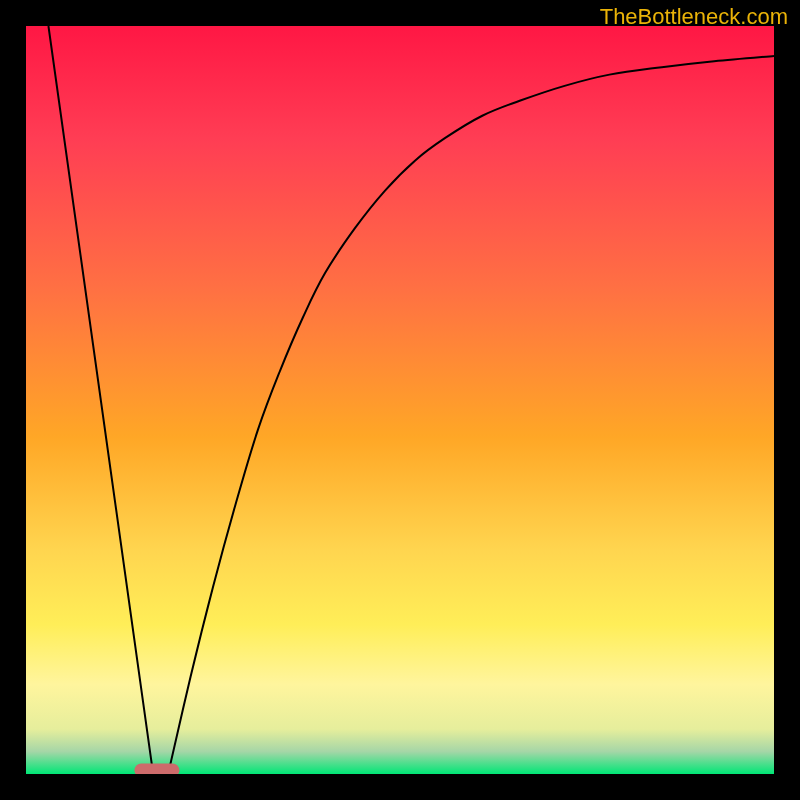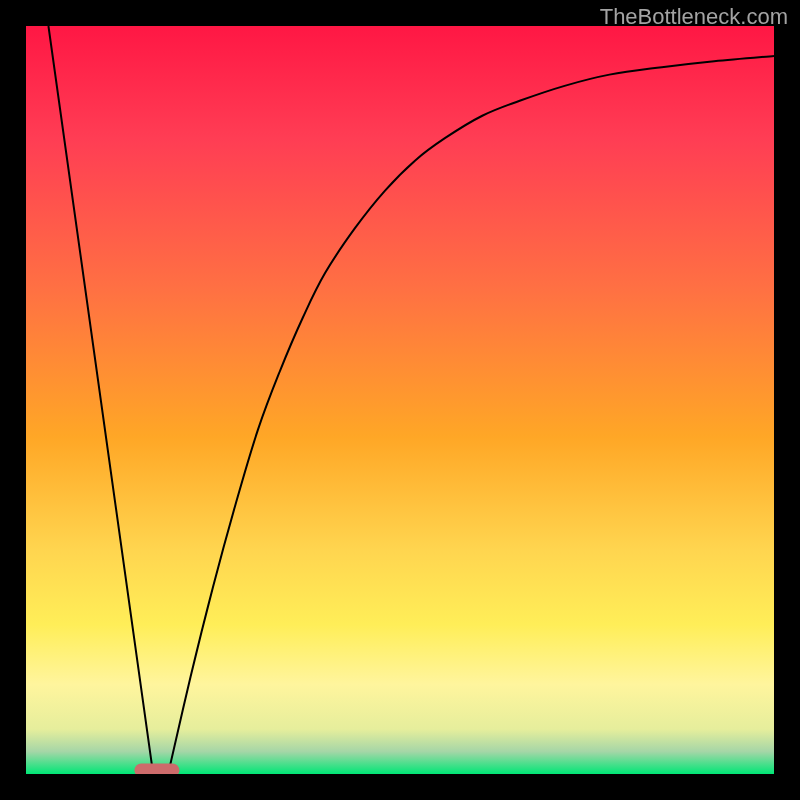--- a/index.html
+++ b/index.html
@@ -15,21 +15,21 @@
       position: absolute;
       top: 26px;
       left: 26px;
       width: 748px;
       height: 748px;
     }
     .watermark {
       position: absolute;
       top: 4px;
       right: 12px;
-      color: #a3a3a3;
+      color: #eab308;
       font-size: 22px;
       font-weight: 500;
       z-index: 10;
     }
   </style>
 </head>
 <body>
 
 <div class="watermark">TheBottleneck.com</div>
 

